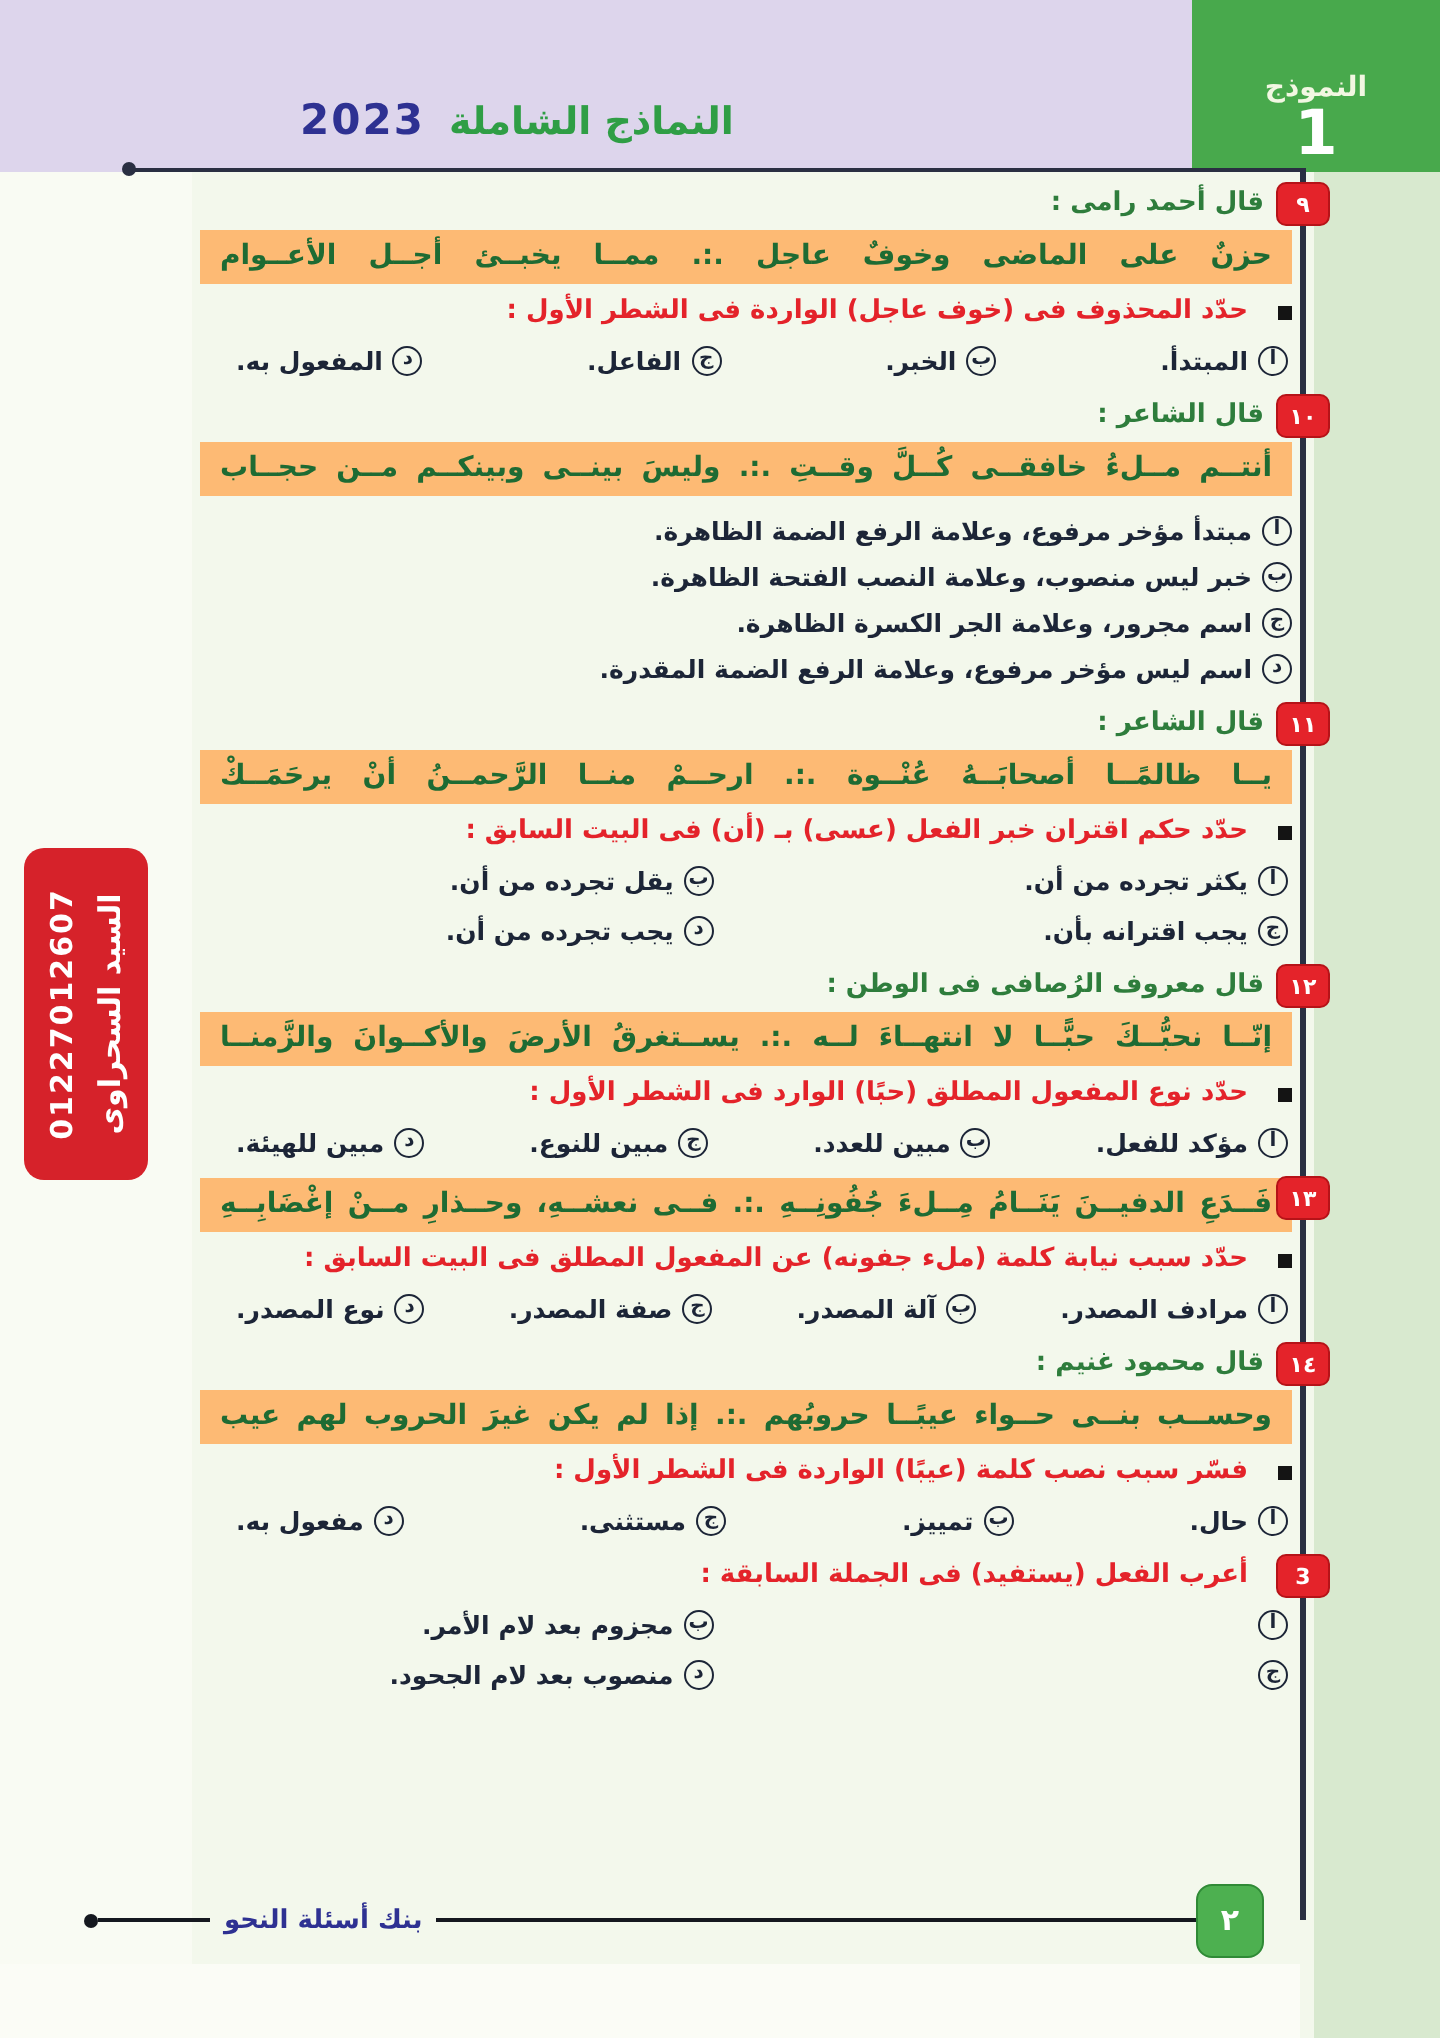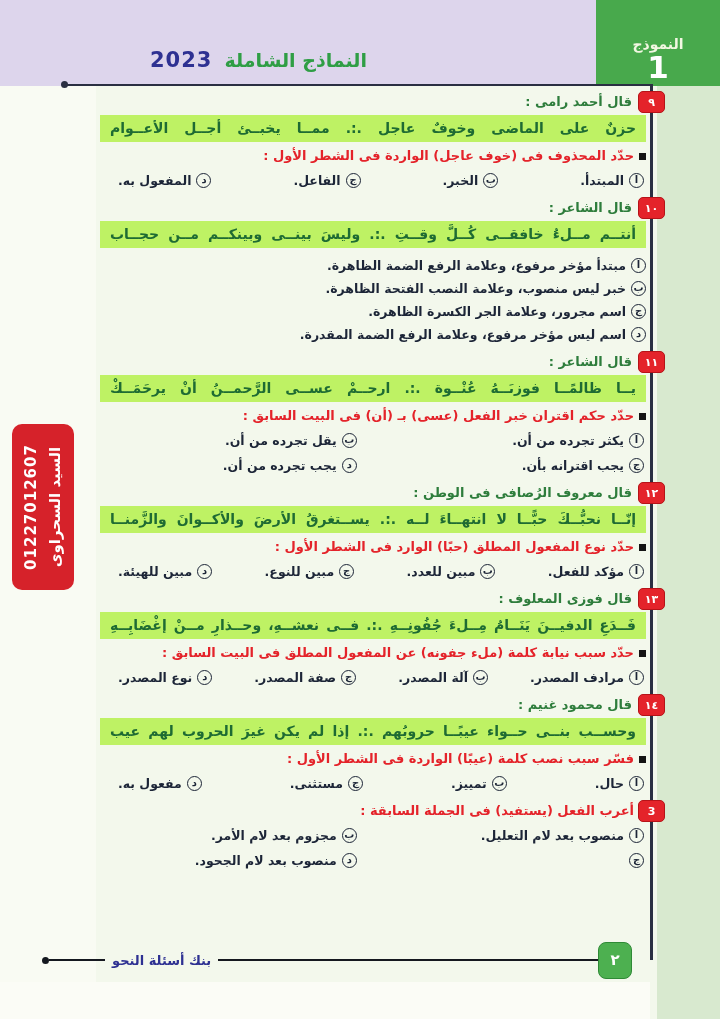--- a/index.html
+++ b/index.html
@@ -41,25 +41,25 @@
     position:absolute; right:-19px; top:-1px; width:27px; height:22px;
     background:#e4232a; border:1px solid #b61318; border-radius:5px;
     color:#fff; font-size:11px; font-weight:bold;
     display:flex; align-items:center; justify-content:center; z-index:3;
   }
   .q-source { color:#2e7d3c; font-weight:bold; font-size:13px; line-height:20px; padding-right:14px; }
   .q-stem   { color:#1c2537; font-weight:bold; font-size:13.5px; line-height:20px; padding-right:14px; }
   .stem-u   { text-decoration:underline; text-underline-offset:3px; }
   .verse { margin:3px 0 4px 0; }
   .verse-inner {
-    display:block; background:#bef264; color:#1e6b33; font-weight:bold;
+    display:block; background:#fdba74; color:#1e6b33; font-weight:bold;
     font-size:14px; line-height:21px; padding:3px 10px;
     text-align:justify; text-align-last:justify;
   }
-  .instruction { display:flex; align-items:center; gap:5px; line-height:20px; margin-bottom:3px; }
+  .instruction { display:flex; align-items:center; gap:15px; line-height:20px; margin-bottom:3px; }
   .sq { width:7px; height:7px; background:#141414; flex:none; }
   .inst-text { color:#e4232a; font-weight:bold; font-size:13px; }
 
   .opts { color:#1c2537; font-weight:bold; font-size:12.5px; }
   .opt { display:flex; align-items:center; gap:5px; line-height:21px; }
   .circle {
     flex:none; width:15px; height:15px; border:1.4px solid #1c2537; border-radius:50%;
     display:inline-flex; align-items:center; justify-content:center;
     font-size:10px; line-height:1; padding-bottom:1px;
   }
@@ -169,21 +169,21 @@
         <div class="opt">
           <span class="circle">د</span>
           <span class="opt-text">اسم ليس مؤخر مرفوع، وعلامة الرفع الضمة المقدرة.</span>
         </div>
       </div>
     </div>
     <div class="question">
       <div class="q-badge">١١</div>
       <div class="q-source">قال الشاعر :</div>
       <div class="verse">
-        <span class="verse-inner">يــا ظالمًــا فوزىَــهُ عُنْــوة .:. ارحــمْ عســى الرَّحمــنُ أنْ يرحَمَــكْ</span>
+        <span class="verse-inner">يــا ظالمًــا أصحابَــهُ عُنْــوة .:. ارحــمْ منــا الرَّحمــنُ أنْ يرحَمَــكْ</span>
       </div>
       <div class="instruction">
         <span class="sq"></span>
         <span class="inst-text">حدّد حكم اقتران خبر الفعل (عسى) بـ (أن) فى البيت السابق :</span>
       </div>
       <div class="opts grid2">
         <div class="opt">
           <span class="circle">ا</span>
           <span class="opt-text">يكثر تجرده من أن.</span>
         </div>
@@ -225,21 +225,20 @@
           <span class="opt-text">مبين للنوع.</span>
         </div>
         <div class="opt">
           <span class="circle">د</span>
           <span class="opt-text">مبين للهيئة.</span>
         </div>
       </div>
     </div>
     <div class="question">
       <div class="q-badge">١٣</div>
-      <div class="q-source">قال فوزى المعلوف :</div>
       <div class="verse">
         <span class="verse-inner">فَــدَعِ الدفيــنَ يَنَــامُ مِــلءَ جُفُونِــهِ .:. فــى نعشــهِ، وحــذارِ مــنْ إغْضَابِــهِ</span>
       </div>
       <div class="instruction">
         <span class="sq"></span>
         <span class="inst-text">حدّد سبب نيابة كلمة (ملء جفونه) عن المفعول المطلق فى البيت السابق :</span>
       </div>
       <div class="opts row4">
         <div class="opt">
           <span class="circle">ا</span>
@@ -290,21 +289,20 @@
     </div>
     <div class="question">
       <div class="q-badge">3</div>
       <div class="instruction">
         <span class="sq"></span>
         <span class="inst-text">أعرب الفعل (يستفيد) فى الجملة السابقة :</span>
       </div>
       <div class="opts grid2">
         <div class="opt">
           <span class="circle">ا</span>
-          <span class="opt-text">منصوب بعد لام التعليل.</span>
         </div>
         <div class="opt">
           <span class="circle">ب</span>
           <span class="opt-text">مجزوم بعد لام الأمر.</span>
         </div>
         <div class="opt">
           <span class="circle">ج</span>
         </div>
         <div class="opt">
           <span class="circle">د</span>

